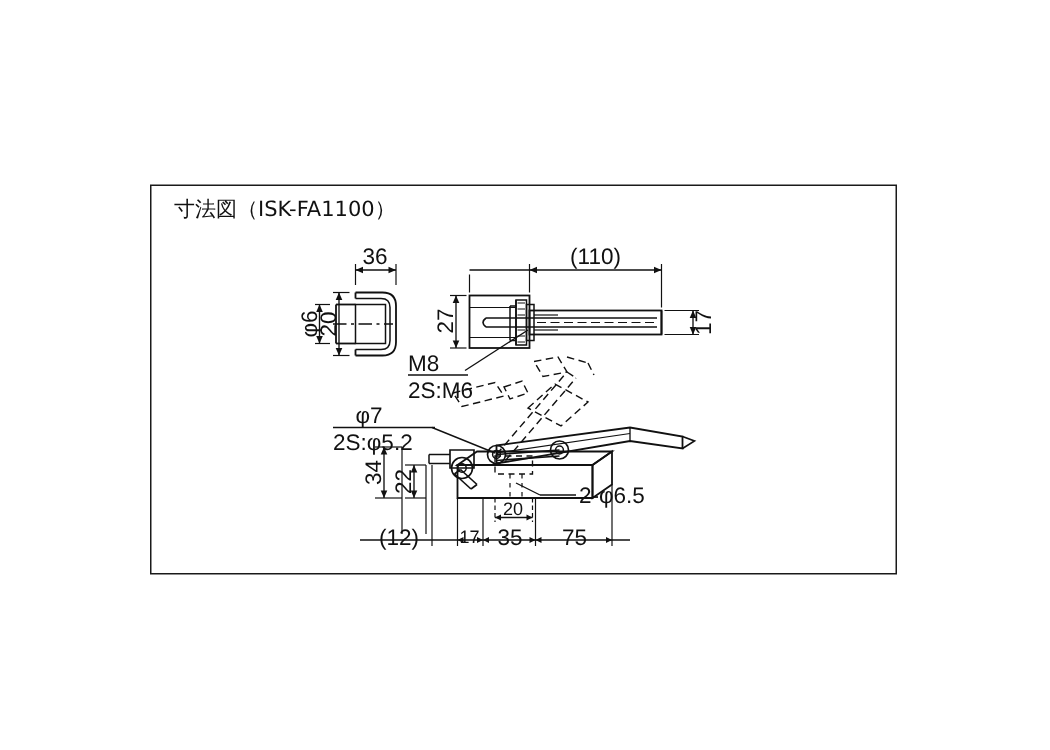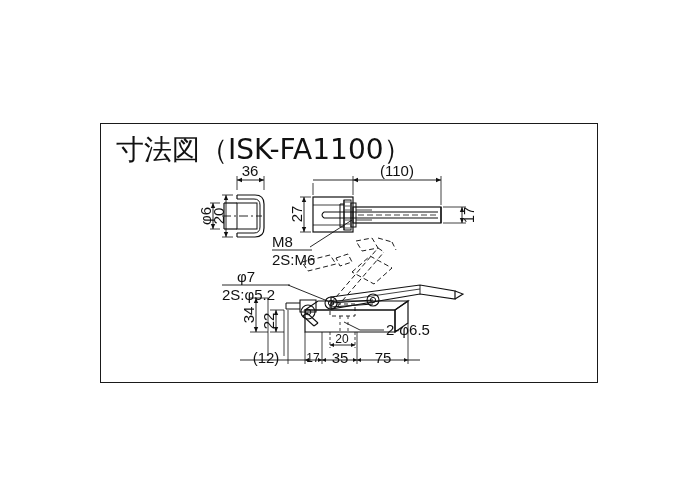--- a/index.html
+++ b/index.html
@@ -28,21 +28,21 @@
     width: 498px;
     height: 260px;
     border: 1.6px solid #1a1a1a;
     background: #ffffff;
     box-sizing: border-box;
   }
   .title {
     position: absolute;
     left: 116px;
     top: 131px;
-    font-size: 28px;
+    font-size: 14px;
     color: #111111;
     letter-spacing: 0px;
     white-space: nowrap;
     font-family: "DejaVu Sans", sans-serif;
   }
   svg.draw {
     position: absolute;
     left: 0; top: 0;
     width: 700px;
     height: 500px;

